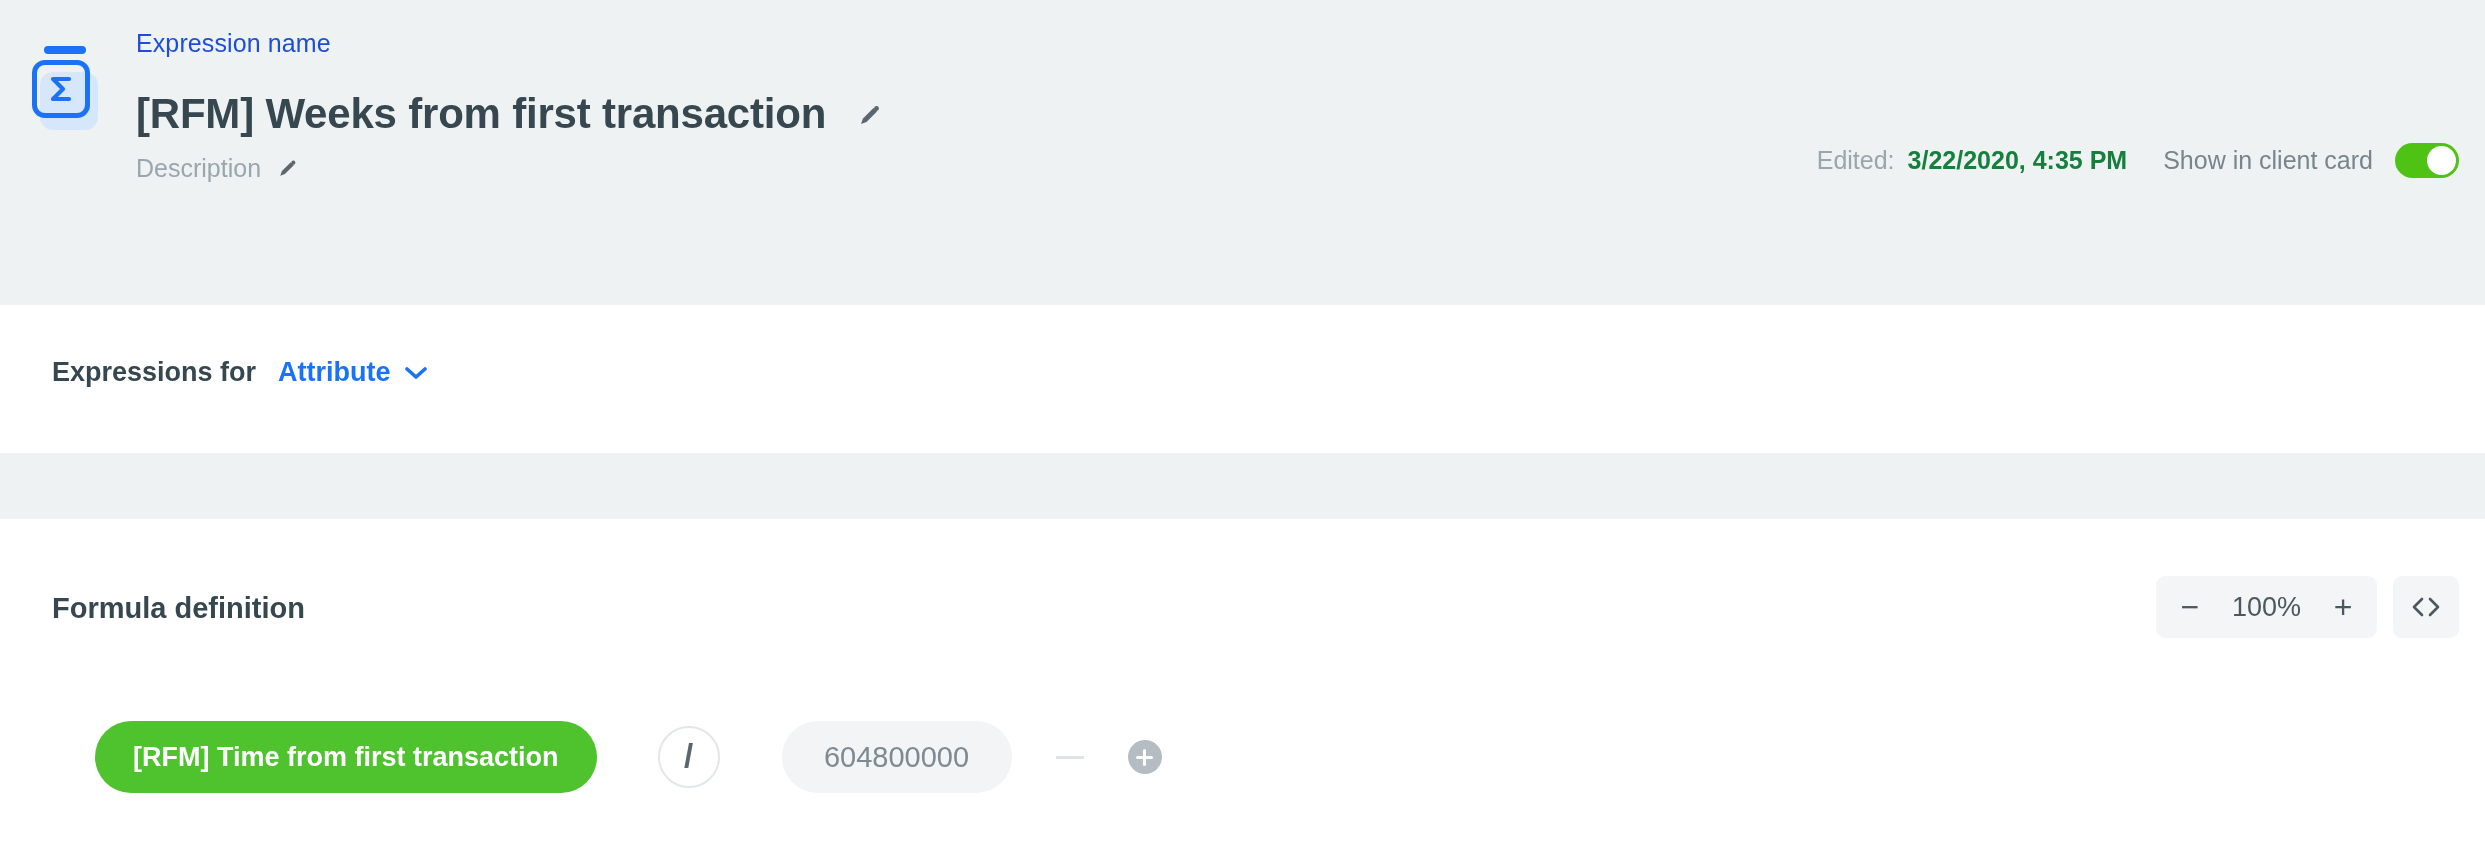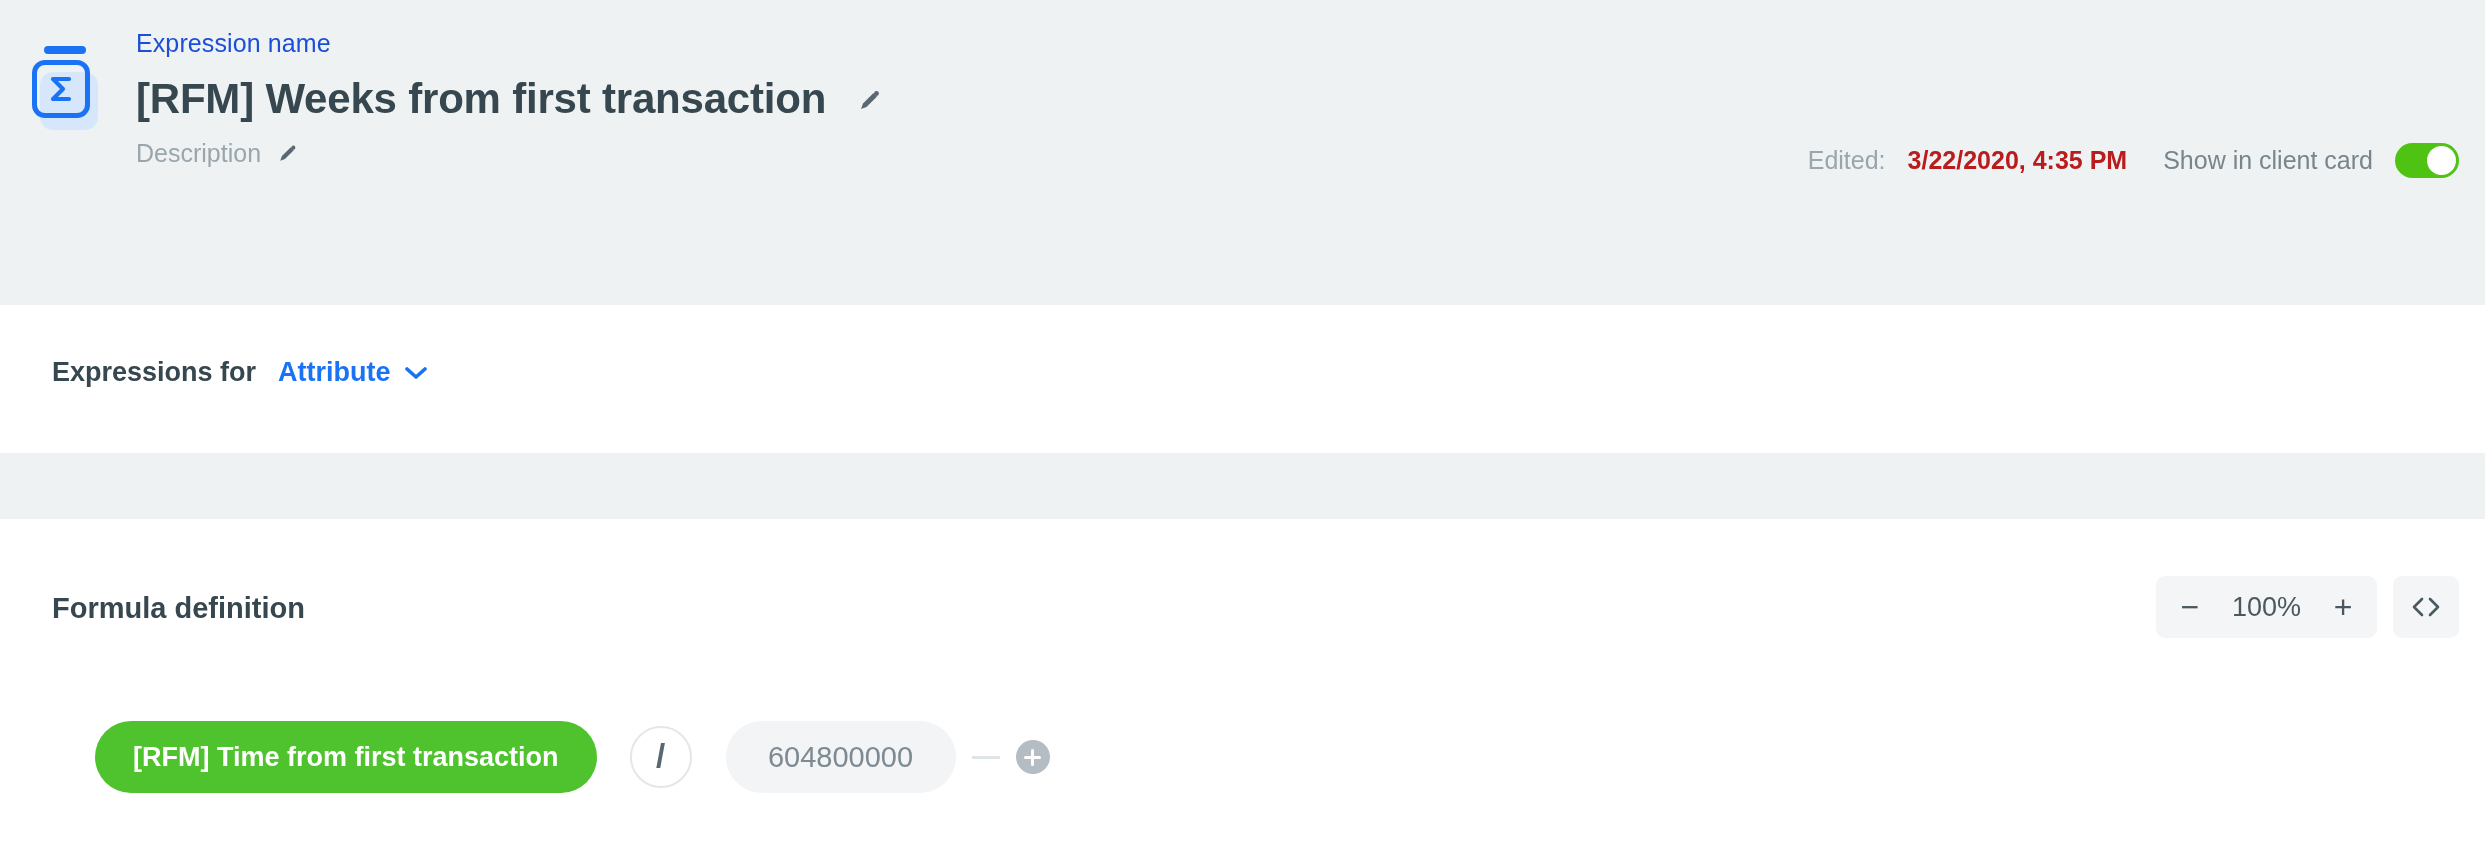--- a/index.html
+++ b/index.html
@@ -86,21 +86,21 @@
     font-size: 25px;
     color: #1d4ed8;
     line-height: 30px;
     font-weight: 400;
     letter-spacing: 0.1px;
   }
 
   .title-row {
     display: flex;
     align-items: center;
-    margin-top: 16px;
+    margin-top: 31px;
   }
   .expr-title {
     font-size: 42px;
     font-weight: 700;
     color: #37474f;
     line-height: 50px;
     letter-spacing: -0.2px;
     white-space: nowrap;
   }
   .pencil-btn {
@@ -144,23 +144,23 @@
     height: 50px;
     justify-content: center;
   }
   .edited-label {
     font-size: 25px;
     color: #9aa6ad;
     font-weight: 400;
   }
   .edited-value {
     font-size: 25px;
-    color: #b91c1c;
-    font-weight: 700;
-    margin-left: 22px;
+    color: #15803d;
+    font-weight: 700;
+    margin-left: 13px;
     white-space: nowrap;
   }
   .show-card-label {
     font-size: 25px;
     color: #78858d;
     font-weight: 400;
     margin-left: 36px;
     white-space: nowrap;
   }
   .toggle {
@@ -296,20 +296,21 @@
   }
 
   
   .formula-row {
     position: absolute;
     left: 95px;
     top: 200px;
     display: flex;
     align-items: center;
     height: 76px;
+    gap: 28px;
   }
 
   .pill-green {
     display: flex;
     align-items: center;
     height: 72px;
     padding: 0 38px;
     background: #4fc32e;
     border-radius: 36px;
     color: #ffffff;

